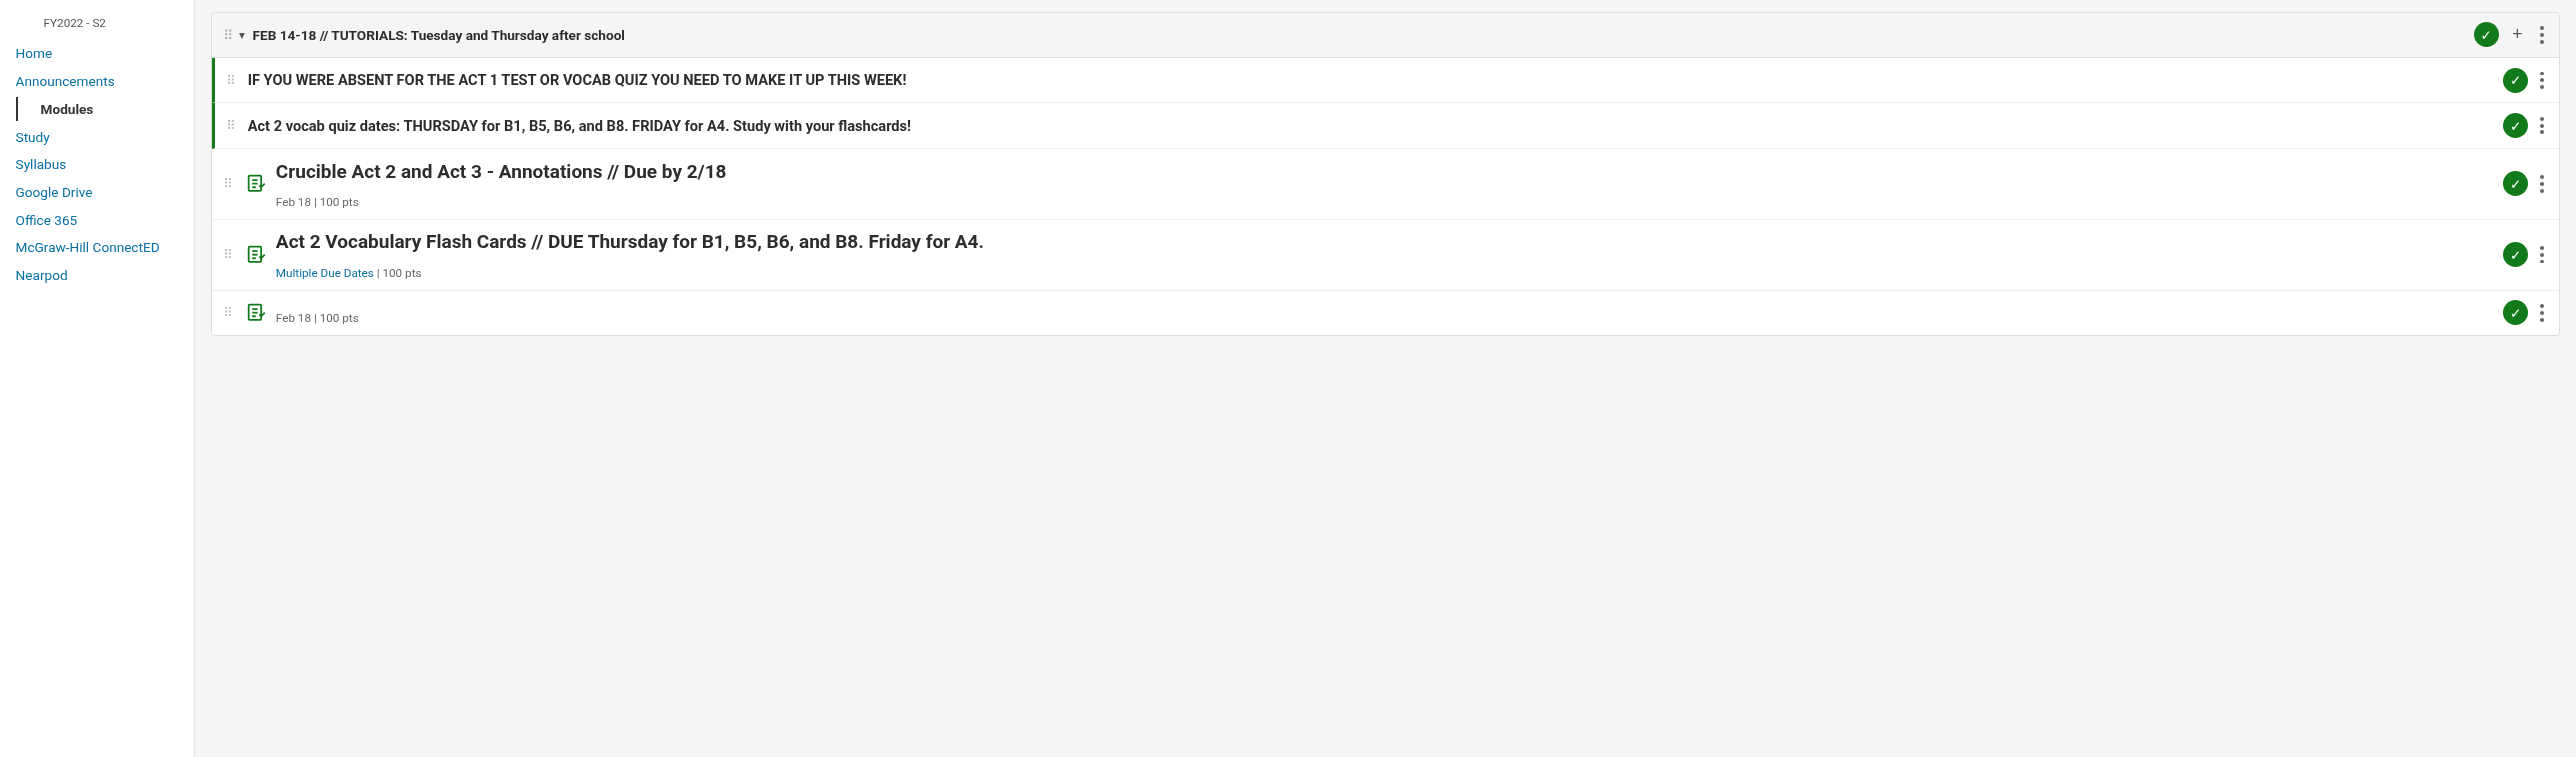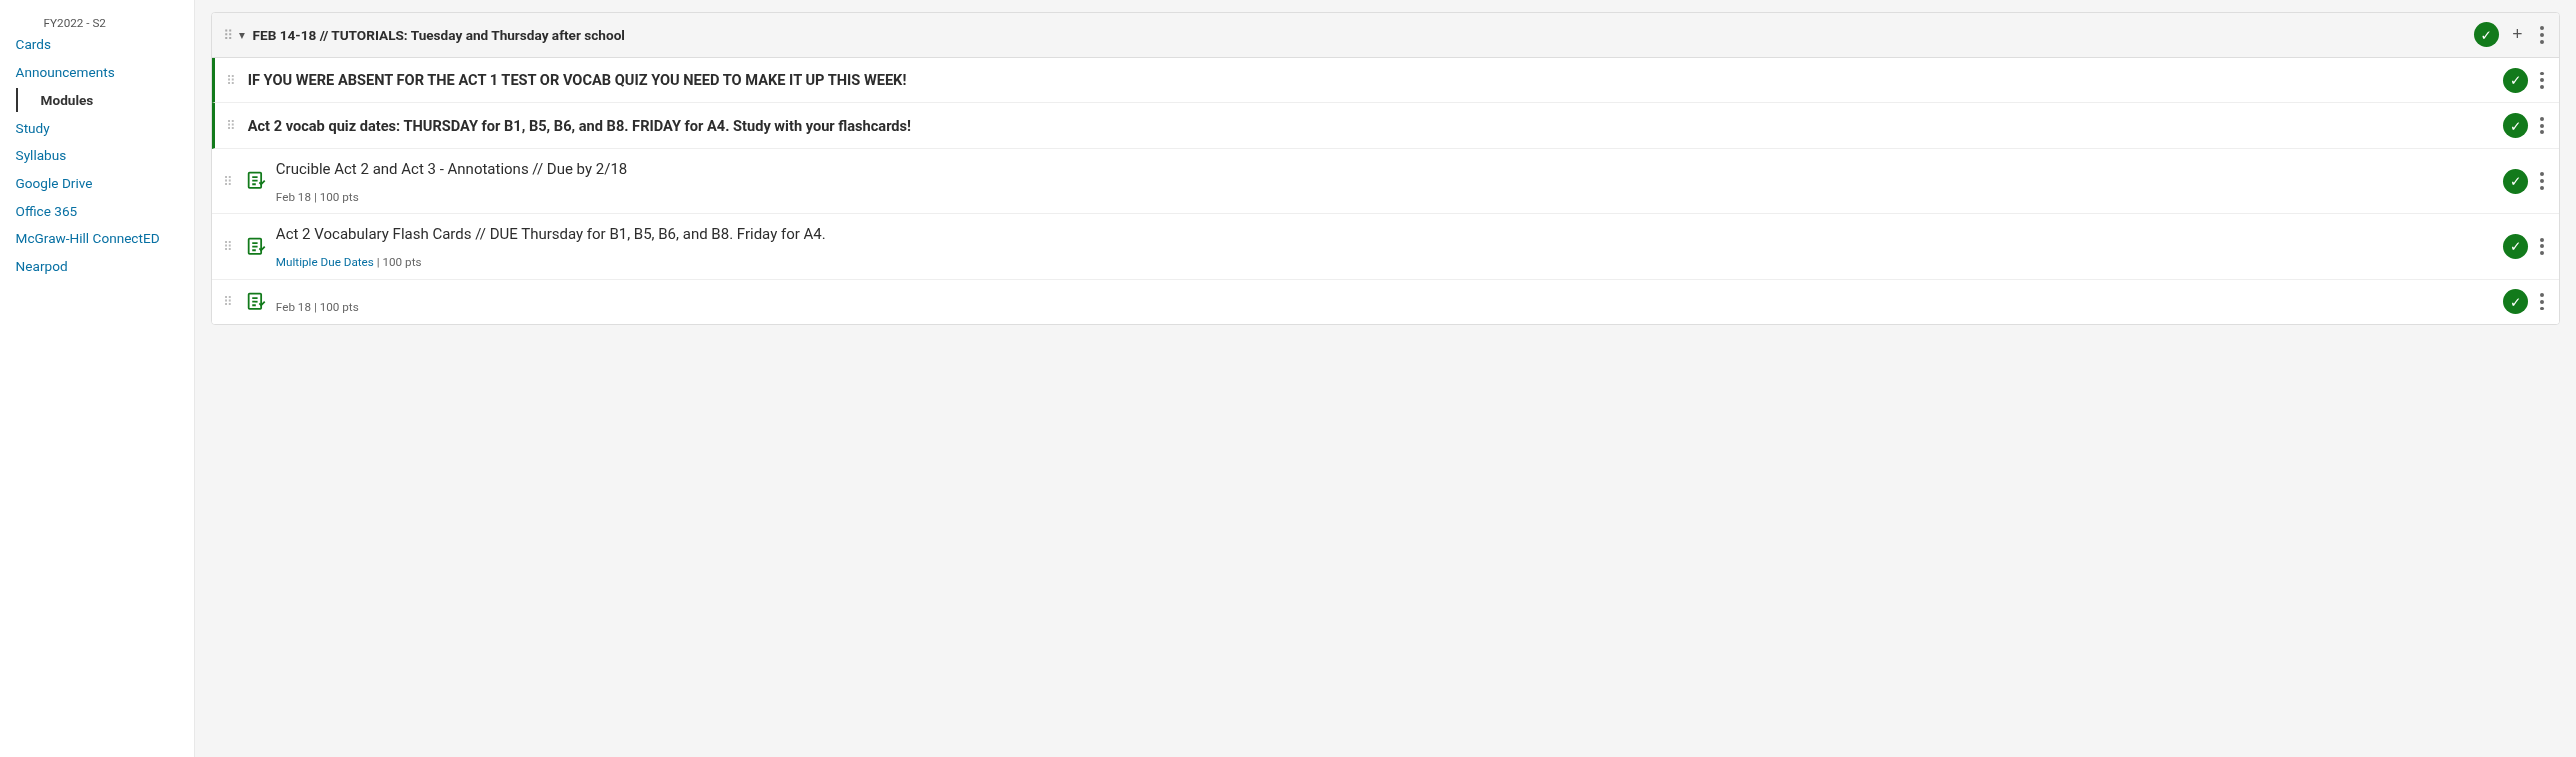--- a/index.html
+++ b/index.html
@@ -15,21 +15,21 @@
     .sidebar {
       width: 195px;
       min-width: 195px;
       padding: 15.6px 0 0 15.6px;
       background: #fff;
       border-right: 1px solid #e8e8e8;
     }
     .sidebar-course {
       font-size: 11.7px;
       color: #555;
-      margin-bottom: 3px;
+      margin-bottom: 12px;
       padding-left: 28px;
     }
     .sidebar-nav {
       list-style: none;
     }
     .sidebar-nav li {
       margin-bottom: 3.9px;
     }
     .sidebar-nav a {
       color: #0770a3;
@@ -130,22 +130,22 @@
       width: 21.4px;
       height: 21.4px;
       color: #127a1b;
     }
 
     
     .item-body {
       flex: 1;
     }
     .item-title {
-      font-weight: 400;
-      font-size: 15px;
+      font-weight: 700;
+      font-size: 19px;
       color: #2d2d2d;
       line-height: 1.4;
     }
     .item-title-large {
       font-weight: 700;
       font-size: 14.6px;
       color: #2d2d2d;
     }
     .item-meta {
       font-size: 11.7px;
@@ -213,21 +213,21 @@
       display: block;
     }
   </style>
 </head>
 <body>
 
 <div class="sidebar">
   <div class="sidebar-course">FY2022 - S2</div>
   <ul class="sidebar-nav">
     <li>
-      <a href="#">Cards</a>
+      <a href="#">Home</a>
     </li>
     <li>
       <a href="#">Announcements</a>
     </li>
     <li>
       <a href="#" class="active-item">Modules</a>
     </li>
     <li>
       <a href="#">Study</a>
     </li>

